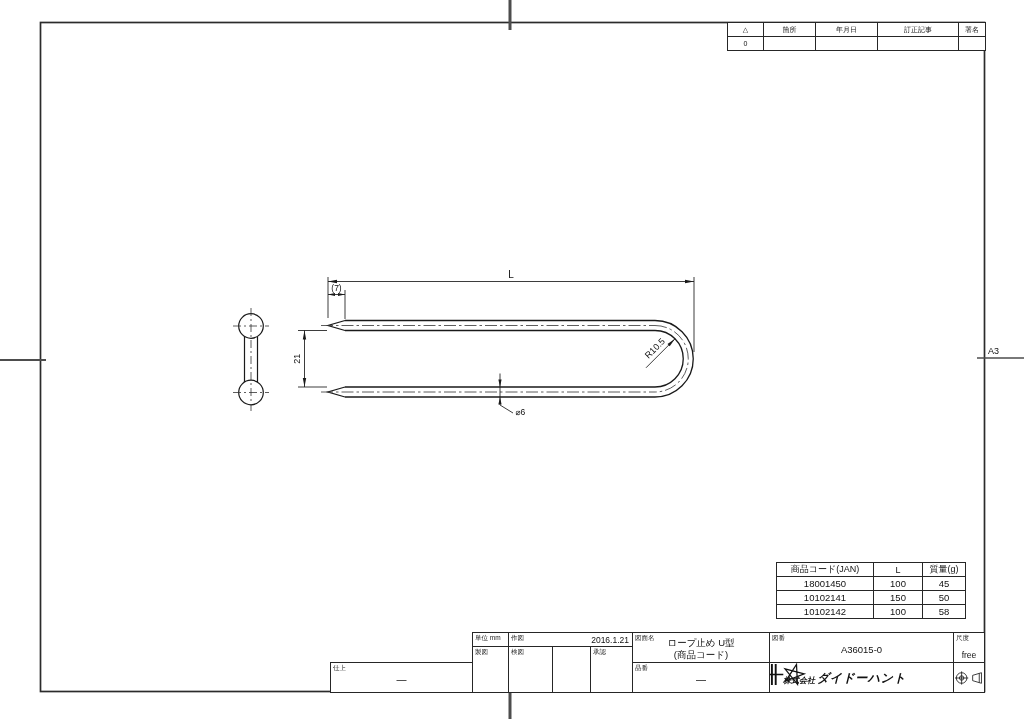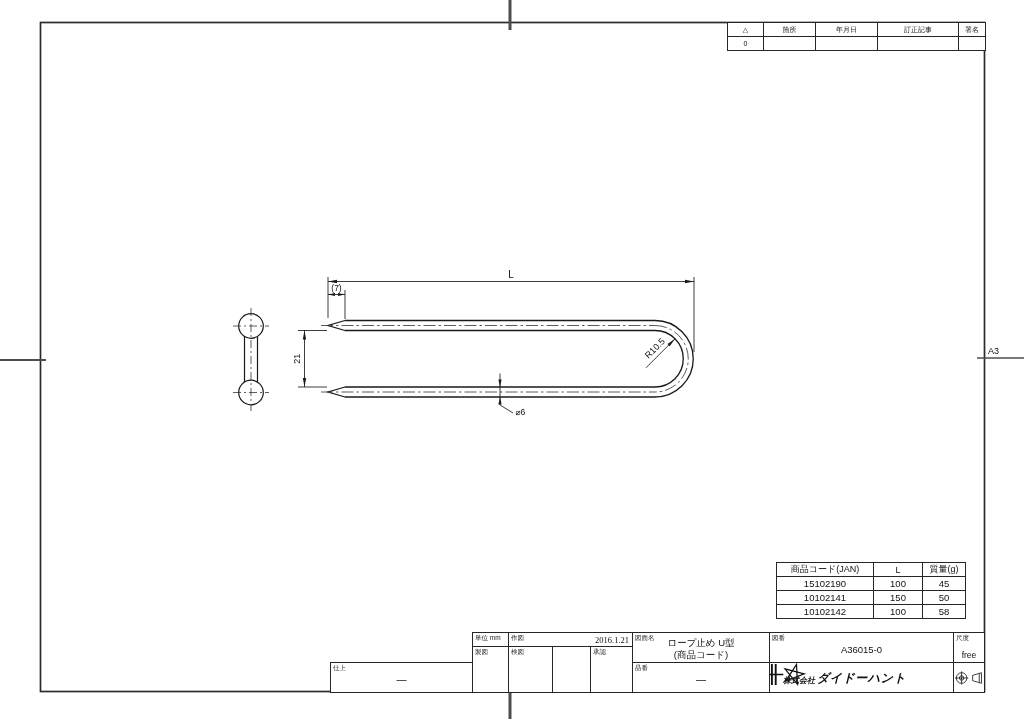--- a/index.html
+++ b/index.html
@@ -123,21 +123,21 @@
         <col style="width:49px">
         <col style="width:43px">
       </colgroup>
     <tbody>
         <tr class="hdr">
       <td>商品コード(JAN)</td>
       <td>L</td>
       <td>質量(g)</td>
     </tr>
     <tr>
-      <td>15102190</td>
+      <td>18001450</td>
       <td>100</td>
       <td>45</td>
     </tr>
     <tr>
       <td>10102141</td>
       <td>150</td>
       <td>50</td>
     </tr>
     <tr>
       <td>10102142</td>
@@ -152,21 +152,21 @@
 
     <div class="tb-cell" style="left:0;top:30px;width:143px;height:31px;">
       <span class="tb-label">仕上</span>
       <div class="tb-center" style="top:11px;font-size:10px;">—</div>
     </div>
 
     <div class="tb-cell" style="left:142px;top:0;width:37px;height:15px;">
       <span class="tb-label">単位 mm</span>
     </div>
 
-    <div class="tb-cell" style="left:178px;top:0;width:125px;height:15px;font-family:Liberation Serif, serif;">
+    <div class="tb-cell" style="left:178px;top:0;width:125px;height:15px;">
       <span class="tb-label">作図</span>
       <div style="position:absolute;right:3px;top:2px;font-size:8.5px;">2016.1.21</div>
     </div>
 
     <div class="tb-cell" style="left:142px;top:14px;width:37px;height:47px;">
       <span class="tb-label">製図</span>
     </div>
 
     <div class="tb-cell" style="left:178px;top:14px;width:45px;height:47px;">
       <span class="tb-label">検図</span>

